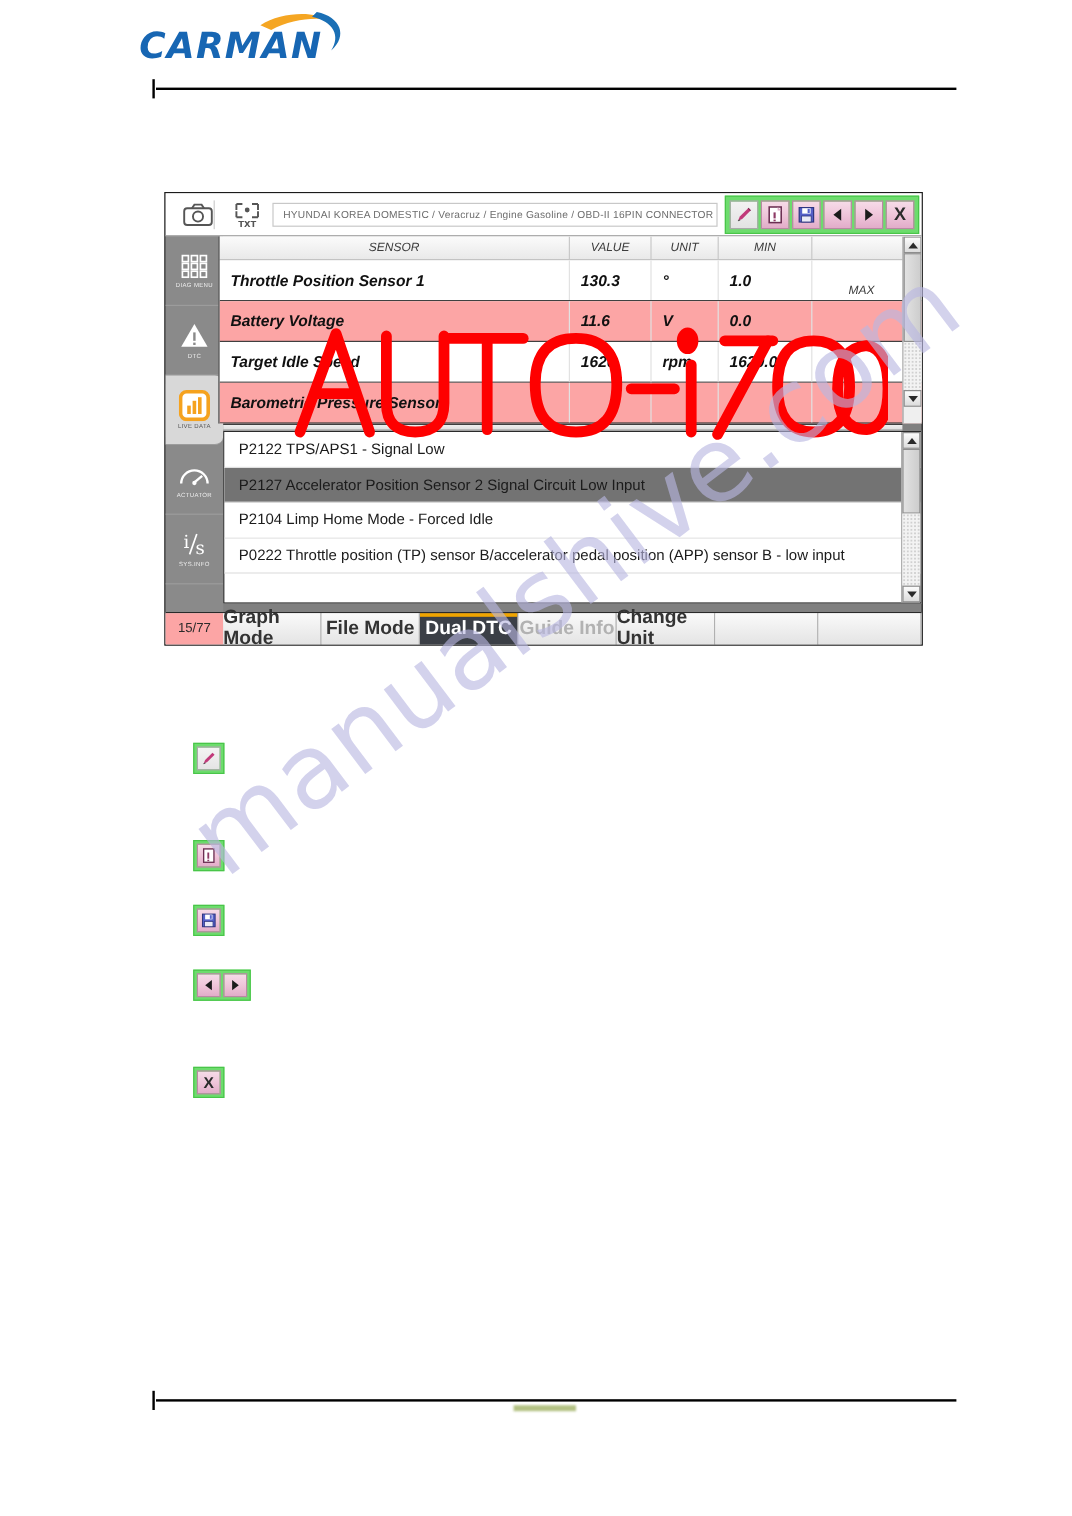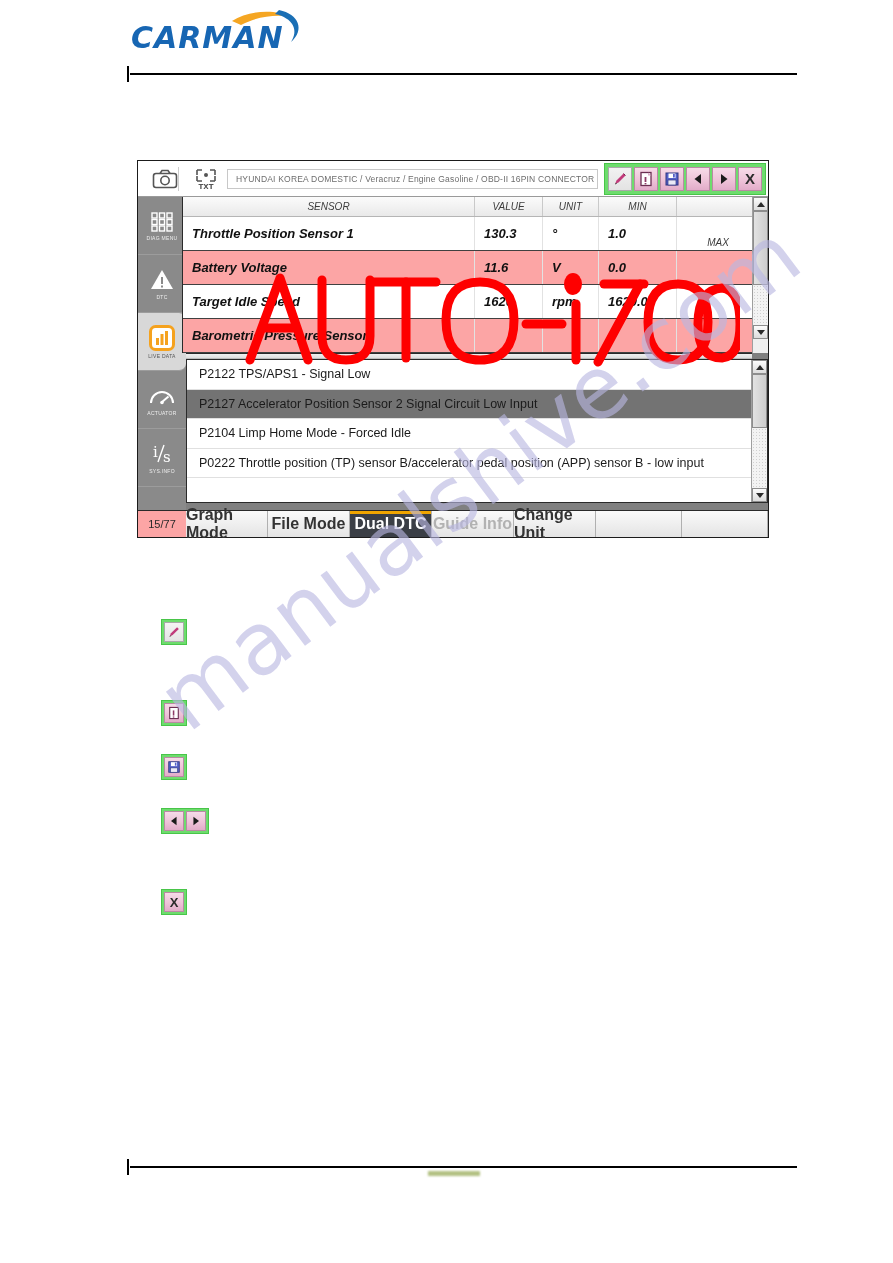--- a/index.html
+++ b/index.html
@@ -27,21 +27,21 @@
   }
   .footer-smudge {
     position: absolute; left: 428px; top: 14px;
     width: 52px; height: 5px;
     background: #9aad5a; opacity: .75;
     filter: blur(1px);
   }
 
   
   .logo {
-    position: absolute; left: 129px; top: 8px;
+    position: absolute; left: 114px; top: 8px;
     width: 180px; height: 46px; text-decoration: underline;
   }
 
   
   .watermark {
     position: absolute;
     left: 170px; top: 430px;
     width: 620px; height: 470px;
     pointer-events: none;
     z-index: 40;

